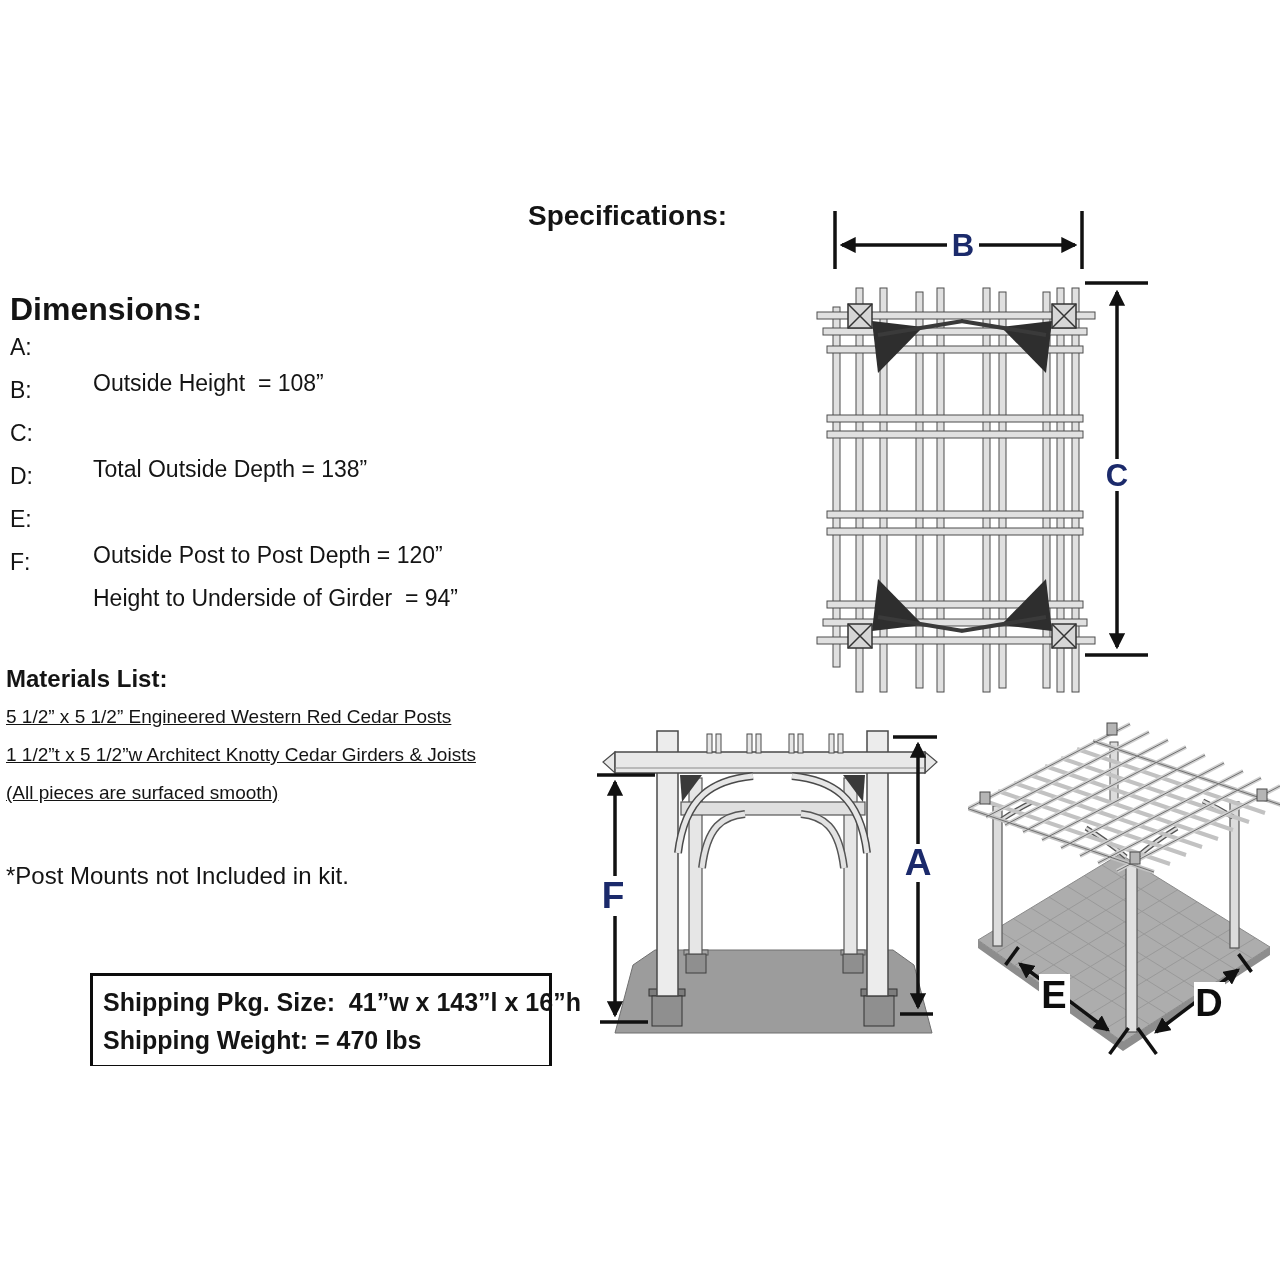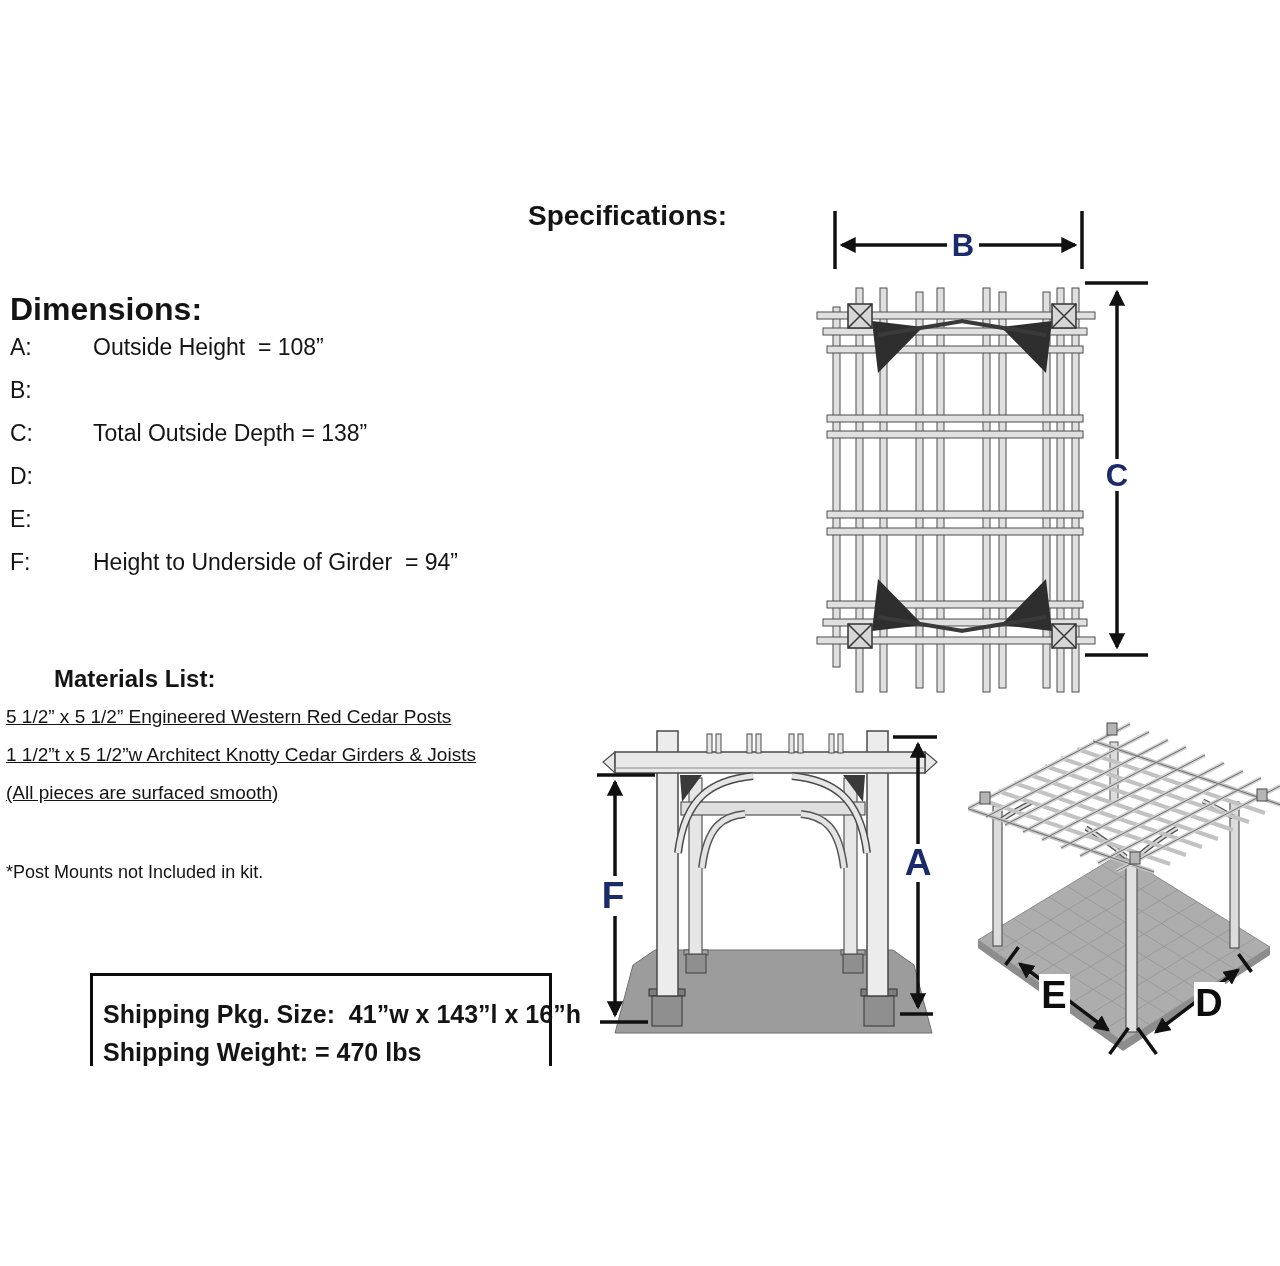--- a/index.html
+++ b/index.html
@@ -9,28 +9,28 @@
   }
   .abs{position:absolute;}
   #page-title{
     left:528px;top:200px;font-size:28px;font-weight:bold;letter-spacing:0px;
     white-space:pre;
   }
   #dims-heading{left:10px;top:291px;font-size:32px;font-weight:bold;}
   #dims-rows{left:10px;top:334px;width:560px;}
   .dim-row{display:flex;height:43px;align-items:flex-start;font-size:23px;}
   .dim-letter{width:83px;flex:0 0 83px;}
-  .dim-text{white-space:pre;}
+  .dim-text{white-space:pre;margin-top:36px;}
   #materials{left:6px;top:660px;width:600px;}
-  #materials .m-heading{font-size:24px;font-weight:bold;line-height:38px;margin-left:48px;}
+  #materials .m-heading{font-size:24px;font-weight:bold;line-height:38px;}
   #materials .m-line{font-size:19px;line-height:38px;white-space:pre;text-decoration:underline;}
-  #post-note{left:6px;top:862px;font-size:18px;}
+  #post-note{left:6px;top:862px;font-size:24px;}
   #ship-box{
     left:90px;top:973px;width:446px;height:82px;border:3px solid #0c0c0c;
-    padding:19px 0 0 10px;box-sizing:content-box;
+    padding:7px 0 0 10px;box-sizing:content-box;
   }
   .ship-line{font-size:25px;font-weight:bold;line-height:38px;white-space:pre;}
   svg text{font-family:"Liberation Sans",sans-serif;}
   .dimletter{fill:#1b2a6b;font-weight:bold;}
   .isoletter{fill:#0d0d0d;font-weight:bold;}
   .dimline{stroke:#111;fill:none;}
   .wood{fill:#e0e0e0;stroke:#4d4d4d;stroke-width:1;}
 </style>
 </head>
 <body>
@@ -50,20 +50,21 @@
     </div>
     <div class="dim-row">
       <span class="dim-letter">C:</span>
       <span class="dim-text">Total Outside Depth = 138”</span>
     </div>
     <div class="dim-row">
       <span class="dim-letter">D:</span>
     </div>
     <div class="dim-row">
       <span class="dim-letter">E:</span>
+      <span class="dim-text">Outside Post to Post Depth = 120”</span>
     </div>
     <div class="dim-row">
       <span class="dim-letter">F:</span>
       <span class="dim-text">Height to Underside of Girder  = 94”</span>
     </div>
   </div>
 
   <div id="materials" class="abs">
     <div class="m-heading">Materials List:</div>
     <div class="m-line">5 1/2” x 5 1/2” Engineered Western Red Cedar Posts</div>

